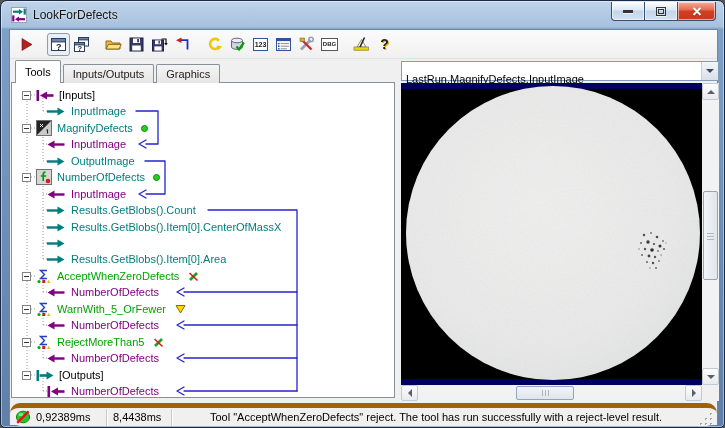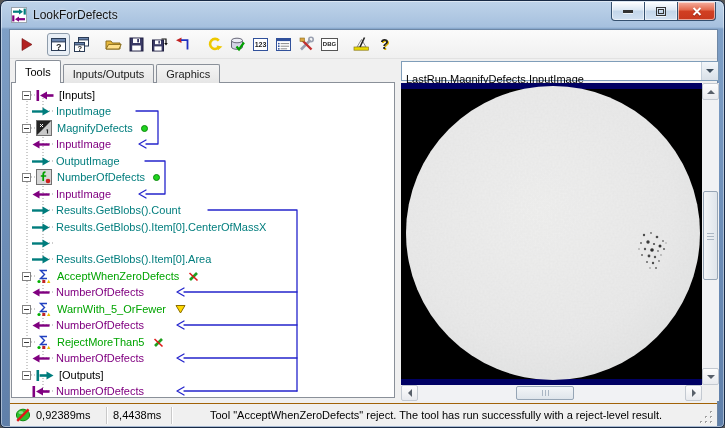--- a/index.html
+++ b/index.html
@@ -42,21 +42,21 @@
   .tab{padding:0 9px;border:1px solid #8a9099;border-bottom:none;border-radius:2px 2px 0 0;
     display:flex;align-items:center;white-space:nowrap;}
   .tab.active{height:23px;background:#fff;position:relative;z-index:4;margin-left:4px;}
   .tab.inactive{height:19px;background:linear-gradient(180deg,#f4f4f4,#e6e6e6);margin-left:2px;color:#222;}
 
   
   .treebox{position:absolute;left:1px;top:52px;width:384px;height:316px;background:#fff;border:1px solid #8a9099;overflow:hidden;z-index:2;}
   .connectors{position:absolute;left:0;top:0;pointer-events:none;}
   .trow{position:absolute;left:0;width:100%;height:16px;display:flex;align-items:center;}
   .root{padding-left:10px;gap:5px;}
-  .child{padding-left:20px;gap:6px;}
+  .child{padding-left:35px;gap:6px;}
   .expander{width:9px;height:9px;border:1px solid #838383;background:#fff;position:relative;flex:none;}
   .expander i{position:absolute;left:1px;right:1px;top:3px;height:1px;background:#3a3a3a;}
   .ticon{flex:none;display:flex;align-items:center;}
   .tlabel{white-space:nowrap;}
   .c-k{color:#000;}.c-t{color:#007d7d;}.c-p{color:#800080;}.c-g{color:#00a400;}
   .dot{width:7px;height:7px;border-radius:50%;background:#1fd31f;border:1px solid #0c8a0c;margin-left:3px;flex:none;}
   .sticon{margin-left:4px;flex:none;display:flex;align-items:center;}
 
   
   .combo{position:absolute;left:391px;top:31px;width:318px;height:20px;background:#fff;border:1px solid #7f9db9;
@@ -82,22 +82,22 @@
   .arr.rt{border-top:4px solid transparent;border-bottom:4px solid transparent;border-left:4px solid #58606a;}
   .vthumb{position:absolute;left:1px;width:15px;top:108px;height:89px;border:1px solid #96a5b5;border-radius:2px;
     background:linear-gradient(90deg,#f3f5f7,#dfe5eb);}
   .vthumb i{position:absolute;left:3px;right:3px;top:50%;height:1px;background:#aab6c3;box-shadow:0 3px 0 #aab6c3,0 -3px 0 #aab6c3;}
   .hthumb{position:absolute;top:1px;height:14px;left:115px;width:58px;border:1px solid #96a5b5;border-radius:2px;
     background:linear-gradient(180deg,#f3f5f7,#dfe5eb);}
   .hthumb i{position:absolute;top:3px;bottom:3px;left:50%;width:1px;background:#aab6c3;box-shadow:3px 0 0 #aab6c3,-3px 0 0 #aab6c3;}
   .sbcorner{position:absolute;right:0;bottom:0;width:17px;height:16px;background:#f0f0f0;}
 
   
-  .statusbar{position:absolute;left:0;top:373px;width:100%;height:23px;background:#f0f0f0;border-top:1px solid #a16207;
-    display:flex;align-items:center;}
+  .statusbar{position:absolute;left:0;top:373px;width:100%;height:23px;background:#f0f0f0;border-top:5px solid #a16207;
+    display:flex;align-items:center;border-radius:10px;}
   .sb-p1{width:96px;display:flex;align-items:center;padding-left:5px;gap:5px;flex:none;}
   .sb-p2{width:64px;flex:none;padding-left:6px;}
   .sb-sep{width:1px;height:17px;background:#c9c9c9;box-shadow:1px 0 0 #fff;flex:none;}
   .sb-msg{flex:1;text-align:center;white-space:nowrap;overflow:hidden;}
   .grip{width:14px;height:14px;margin:6px 3px 0 0;flex:none;}
 </style>
 </head>
 <body>
 
 <div id="stage">

